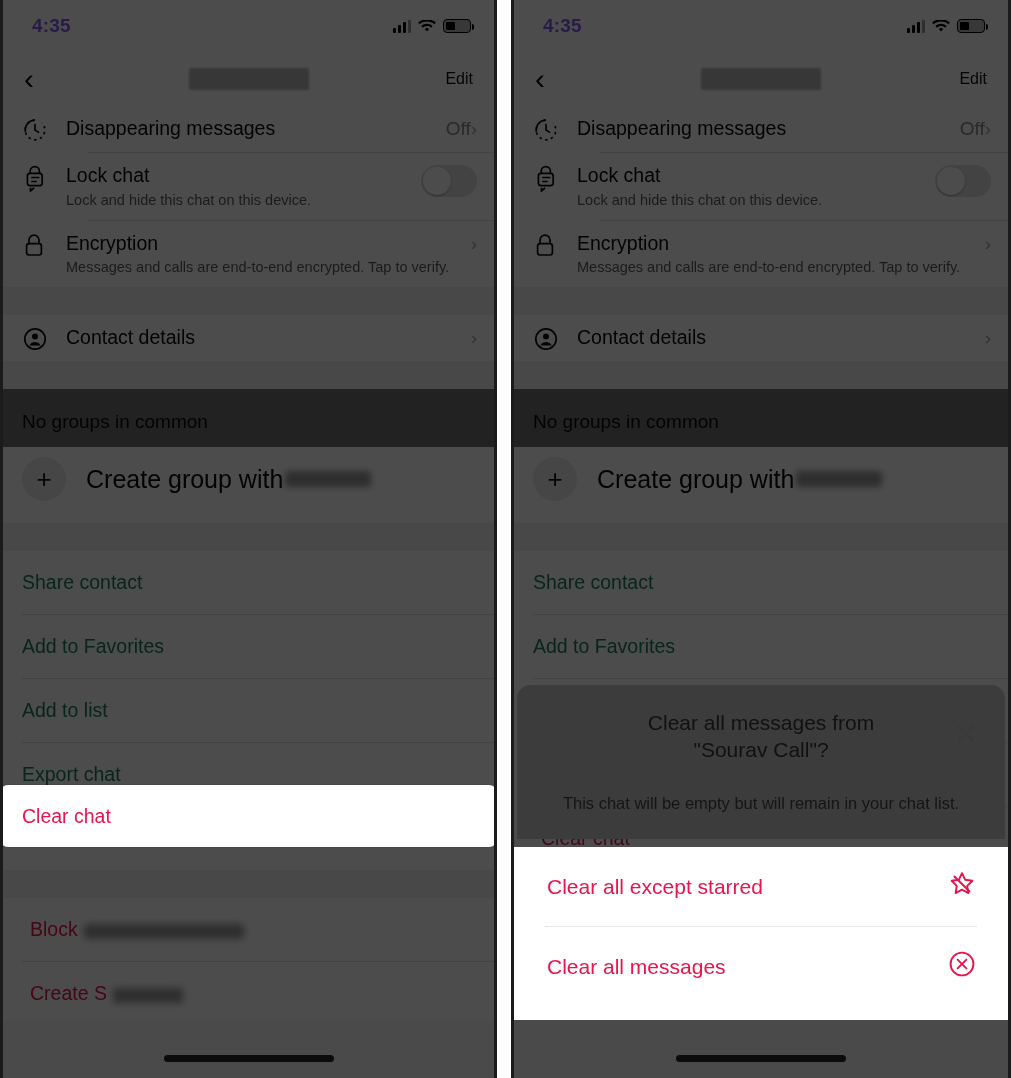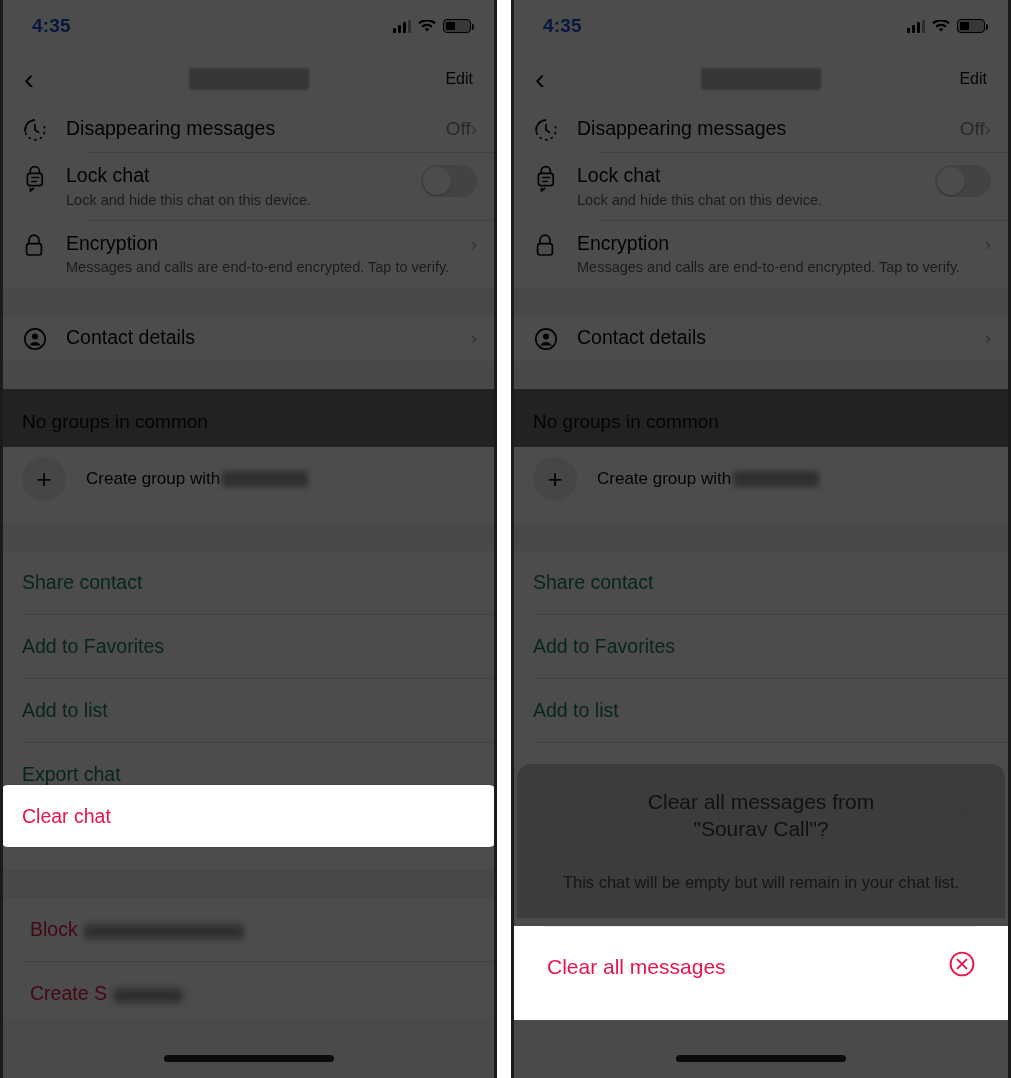--- a/index.html
+++ b/index.html
@@ -47,21 +47,21 @@
     z-index: 20;
     pointer-events: none;
   }
 
   
   .statusbar {
     height: 52px;
     display: flex; align-items: center;
     justify-content: space-between;
     padding: 0 26px 0 32px;
-    color: #1d4ed8;
+    color: #8b5cf6;
   }
   .status-time { font-size: 19px; font-weight: 700; letter-spacing: .2px; }
   .status-right { display: flex; align-items: center; gap: 7px; }
   .bars { display:flex; align-items:flex-end; gap:2px; height:13px;}
   .bars i { display:block; width:3px; background:#000; border-radius:1px; }
   .bars i:nth-child(1){height:5px}
   .bars i:nth-child(2){height:8px}
   .bars i:nth-child(3){height:11px}
   .bars i:nth-child(4){height:13px; background:#9a9a9a;}
   .wifi { position:relative; width:18px; height:13px; }
@@ -128,21 +128,21 @@
   .groups-head {
     font-size: 19px; font-weight: 400; color:#0a0a0a;
     padding: 22px 0 14px 22px; background:#737373;
   }
   .create-row { display:flex; align-items:center; padding: 10px 22px 22px 22px; background:#fff; }
   .plus-circle {
     width: 44px; height: 44px; border-radius: 50%;
     background: #e9e9e9; display:flex; align-items:center; justify-content:center;
     font-size: 26px; color:#111; font-weight: 300; flex:0 0 auto;
   }
-  .create-label { margin-left: 20px; font-size: 17px; color:#0a0a0a; position: relative; display:flex; align-items:center;}
+  .create-label { margin-left: 20px; font-size: 25px; color:#0a0a0a; position: relative; display:flex; align-items:center;}
   .namblur {
     display:inline-block; width: 86px; height: 16px; background:#9c9c9c;
     border-radius:2px; filter: blur(3.4px); margin-left: 2px;
   }
 
   
   .act {
     padding: 20px 22px; font-size: 19.5px; background:#fff;
     position: relative; color:#0f7e63;
   }
@@ -529,20 +529,29 @@
         <div class="sheet-close">
           <svg width="26" height="26" viewBox="0 0 26 26" stroke="#3a3a3a" stroke-width="2.2" stroke-linecap="round">
             <path d="M6 6l14 14M20 6L6 20"></path>
           </svg>
         </div>
         <div class="sheet-sub">This chat will be empty but will remain in your chat list.</div>
       </div>
 
       <div style="background:#fff;padding:0 0 4px 0;">
         <div class="sheet-card">
+          <div class="sheet-item">
+            <span>Clear all except starred</span>
+            <span>
+              <svg width="30" height="30" viewBox="0 0 30 30" fill="none" stroke="#e8144b" stroke-width="1.9" stroke-linejoin="round">
+                <path d="M15 4.2l3.2 6.6 7.2 1-5.2 5.1 1.2 7.2-6.4-3.4-6.4 3.4 1.2-7.2L4.6 11.8l7.2-1L15 4.2z"></path>
+                <path d="M7.5 7.5l15 15" stroke-linecap="round"></path>
+              </svg>
+            </span>
+          </div>
           <div class="sheet-sep"></div>
           <div class="sheet-item">
             <span>Clear all messages</span>
             <span>
               <svg width="30" height="30" viewBox="0 0 30 30" fill="none" stroke="#e8144b" stroke-width="1.9" stroke-linecap="round">
                 <circle cx="15" cy="15" r="11.4"></circle>
                 <path d="M10.6 10.6l8.8 8.8M19.4 10.6l-8.8 8.8"></path>
               </svg>
             </span>
           </div>

